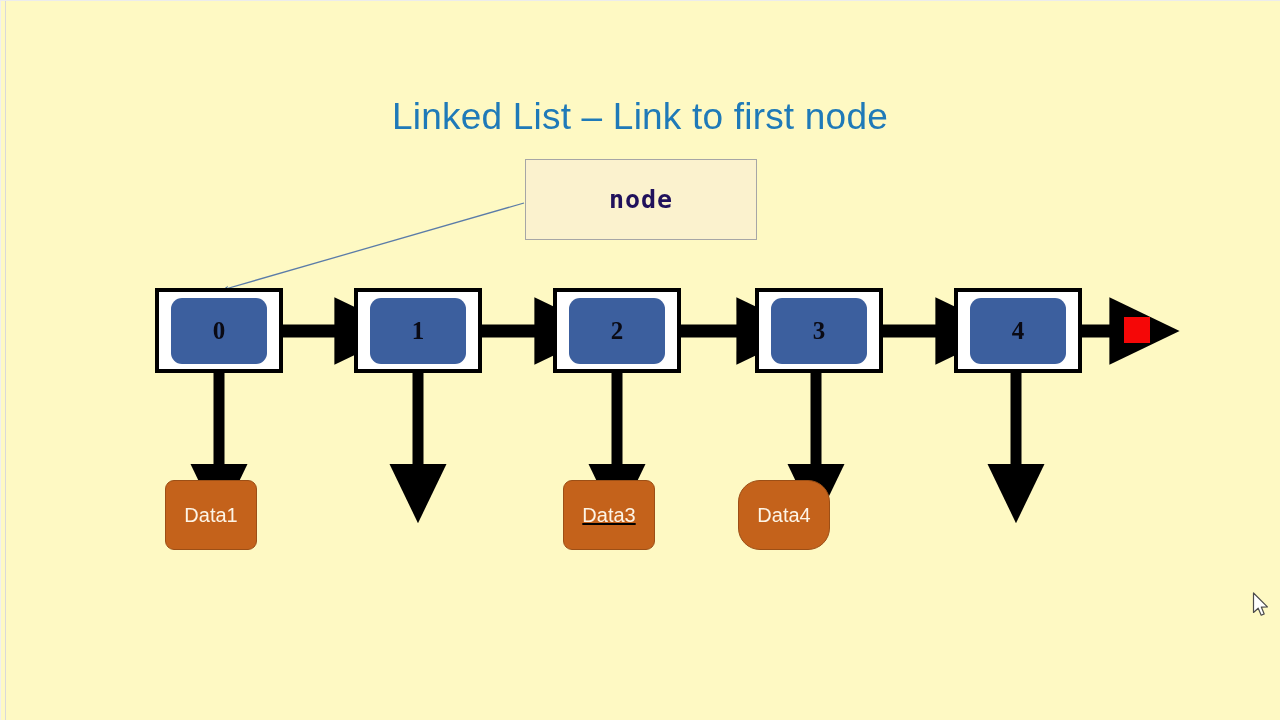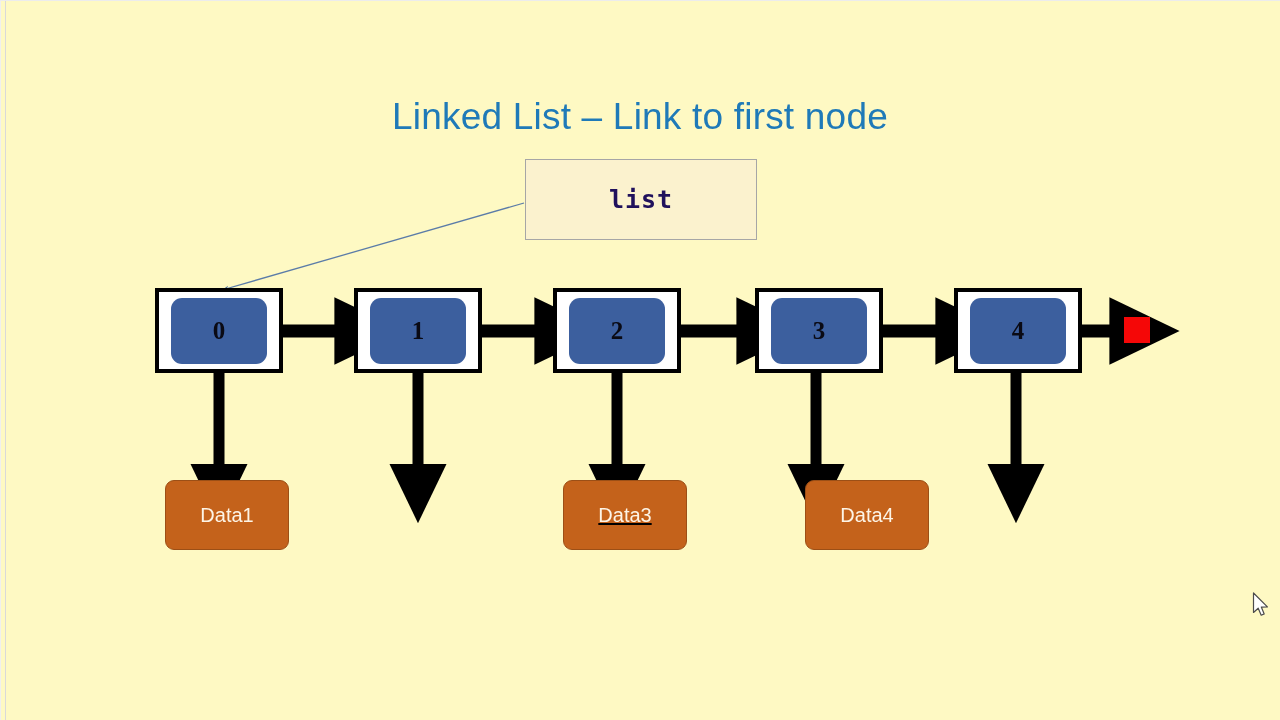--- a/index.html
+++ b/index.html
@@ -120,21 +120,21 @@
     top: 317px;
     width: 26px;
     height: 26px;
     background: #f50707;
   }
 
   
   .data-box {
     position: absolute;
     top: 480px;
-    width: 124px;
+    width: 92px;
     height: 70px;
     background: #c4621b;
     border: 1px solid #9c4f16;
     border-radius: 9px;
     box-sizing: border-box;
     display: flex;
     align-items: center;
     justify-content: center;
   }
   .data-label {
@@ -158,21 +158,21 @@
 
 <div id="slide">
 
   <div class="edge-left2"></div>
   <div class="edge-left"></div>
   <div class="edge-top"></div>
 
   <div class="title">Linked List – Link to first node</div>
 
   <div class="list-box">
-    <span class="list-box-label">list</span>
+    <span class="list-box-label">node</span>
   </div>
 
   <svg class="svg-layer" width="1280" height="720">
     <defs>
       <marker id="thickArrow" markerWidth="6" markerHeight="6" refX="0.2" refY="3" orient="auto" markerUnits="strokeWidth">
         <path d="M0,0.4 L5.4,3 L0,5.6 z" fill="#000000"></path>
       </marker>
       <marker id="thinArrow" markerWidth="9" markerHeight="9" refX="7.5" refY="4.5" orient="auto" markerUnits="userSpaceOnUse">
         <path d="M8,4.5 L0.5,2.1 L2.4,4.5 L0.5,6.9 z" fill="#4a6c99"></path>
       </marker>
@@ -224,21 +224,21 @@
   </div>
 
   <div class="terminator"></div>
 
   <div class="data-box" style="left:165px;">
     <span class="data-label">Data1</span>
   </div>
   <div class="data-box" style="left:563px;text-decoration:underline;">
     <span class="data-label">Data3</span>
   </div>
-  <div class="data-box" style="left:805px;">
+  <div class="data-box" style="left:738px;border-radius:22px;">
     <span class="data-label">Data4</span>
   </div>
 
   <svg class="cursor" viewBox="0 0 18 26">
     <path d="M1.5,1 L1.5,20.5 L6.2,16.2 L9.2,23.2 L12.2,21.9 L9.3,15.1 L15.4,14.9 Z" fill="#ffffff" stroke="#4c4c4c" stroke-width="1.2" stroke-linejoin="round"></path>
   </svg>
 
 </div>
 
 </body></html>

